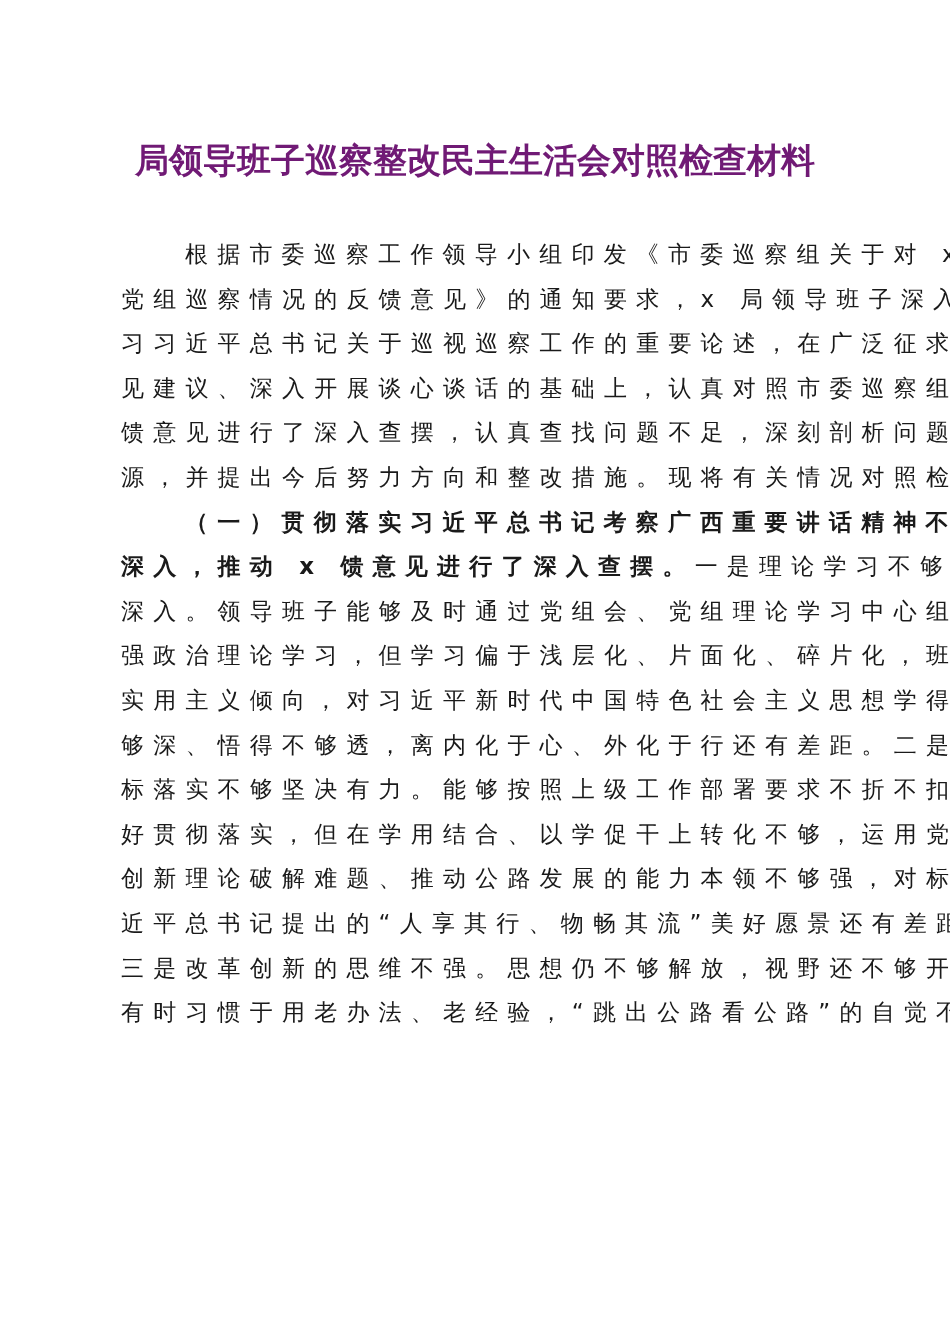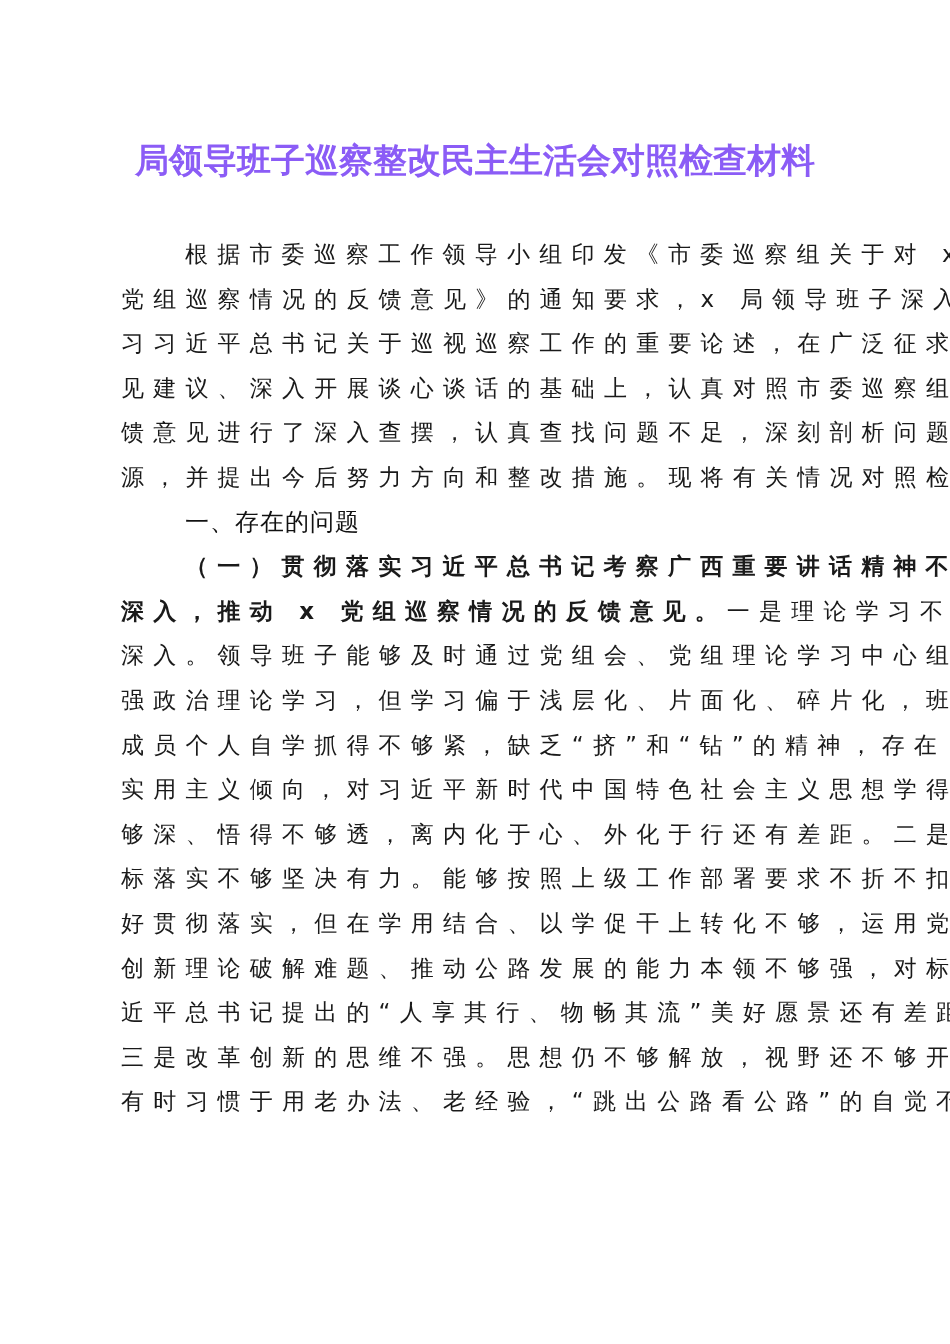--- a/index.html
+++ b/index.html
@@ -24,21 +24,21 @@
     .title {
       position: absolute;
       left: 0;
       top: 138px;
       width: 950px;
       text-align: center;
       font-family: "DejaVu Serif", "Liberation Serif", serif;
       font-weight: bold;
       font-size: 34px;
       line-height: 44px;
-      color: #8b5cf6;
+      color: #701a75;
       letter-spacing: 0px;
     }
     .body {
       position: absolute;
       left: 121px;
       top: 232px;
       width: 712px;
       font-family: "DejaVu Sans", "Liberation Sans", sans-serif;
       font-size: 23px;
       line-height: 44.6px;
@@ -70,27 +70,25 @@
   <div class="title">局领导班子巡察整改民主生活会对照检查材料</div>
 
   <div class="body">
     <span class="line indent">根据市委巡察工作领导小组印发《市委巡察组关于对 x 局</span>
     <span class="line">党组巡察情况的反馈意见》的通知要求，x 局领导班子深入学</span>
     <span class="line">习习近平总书记关于巡视巡察工作的重要论述，在广泛征求意</span>
     <span class="line">见建议、深入开展谈心谈话的基础上，认真对照市委巡察组反</span>
     <span class="line">馈意见进行了深入查摆，认真查找问题不足，深刻剖析问题根</span>
     <span class="line">源，并提出今后努力方向和整改措施。现将有关情况对照检查</span>
 
-    <span class="line indent heading1">一、存在的问题</span>
 
     <span class="line indent"><span class="bold-run">（一）贯彻落实习近平总书记考察广西重要讲话精神不够</span></span>
-    <span class="line"><span class="bold-run">深入，推动 x 党组巡察情况的反馈意见。</span><span>一是理论学习不够主动</span></span>
+    <span class="line"><span class="bold-run">深入，推动 x 馈意见进行了深入查摆。</span><span>一是理论学习不够主动</span></span>
     <span class="line">深入。领导班子能够及时通过党组会、党组理论学习中心组加</span>
     <span class="line">强政治理论学习，但学习偏于浅层化、片面化、碎片化，班子</span>
-    <span class="line">成员个人自学抓得不够紧，缺乏“挤”和“钻”的精神，存在</span>
     <span class="line">实用主义倾向，对习近平新时代中国特色社会主义思想学得不</span>
     <span class="line">够深、悟得不够透，离内化于心、外化于行还有差距。二是对</span>
     <span class="line">标落实不够坚决有力。能够按照上级工作部署要求不折不扣抓</span>
     <span class="line">好贯彻落实，但在学用结合、以学促干上转化不够，运用党的</span>
     <span class="line">创新理论破解难题、推动公路发展的能力本领不够强，对标习</span>
     <span class="line">近平总书记提出的“人享其行、物畅其流”美好愿景还有差距。</span>
     <span class="line">三是改革创新的思维不强。思想仍不够解放，视野还不够开阔，</span>
     <span class="line">有时习惯于用老办法、老经验，“跳出公路看公路”的自觉不</span>
   </div>
 

